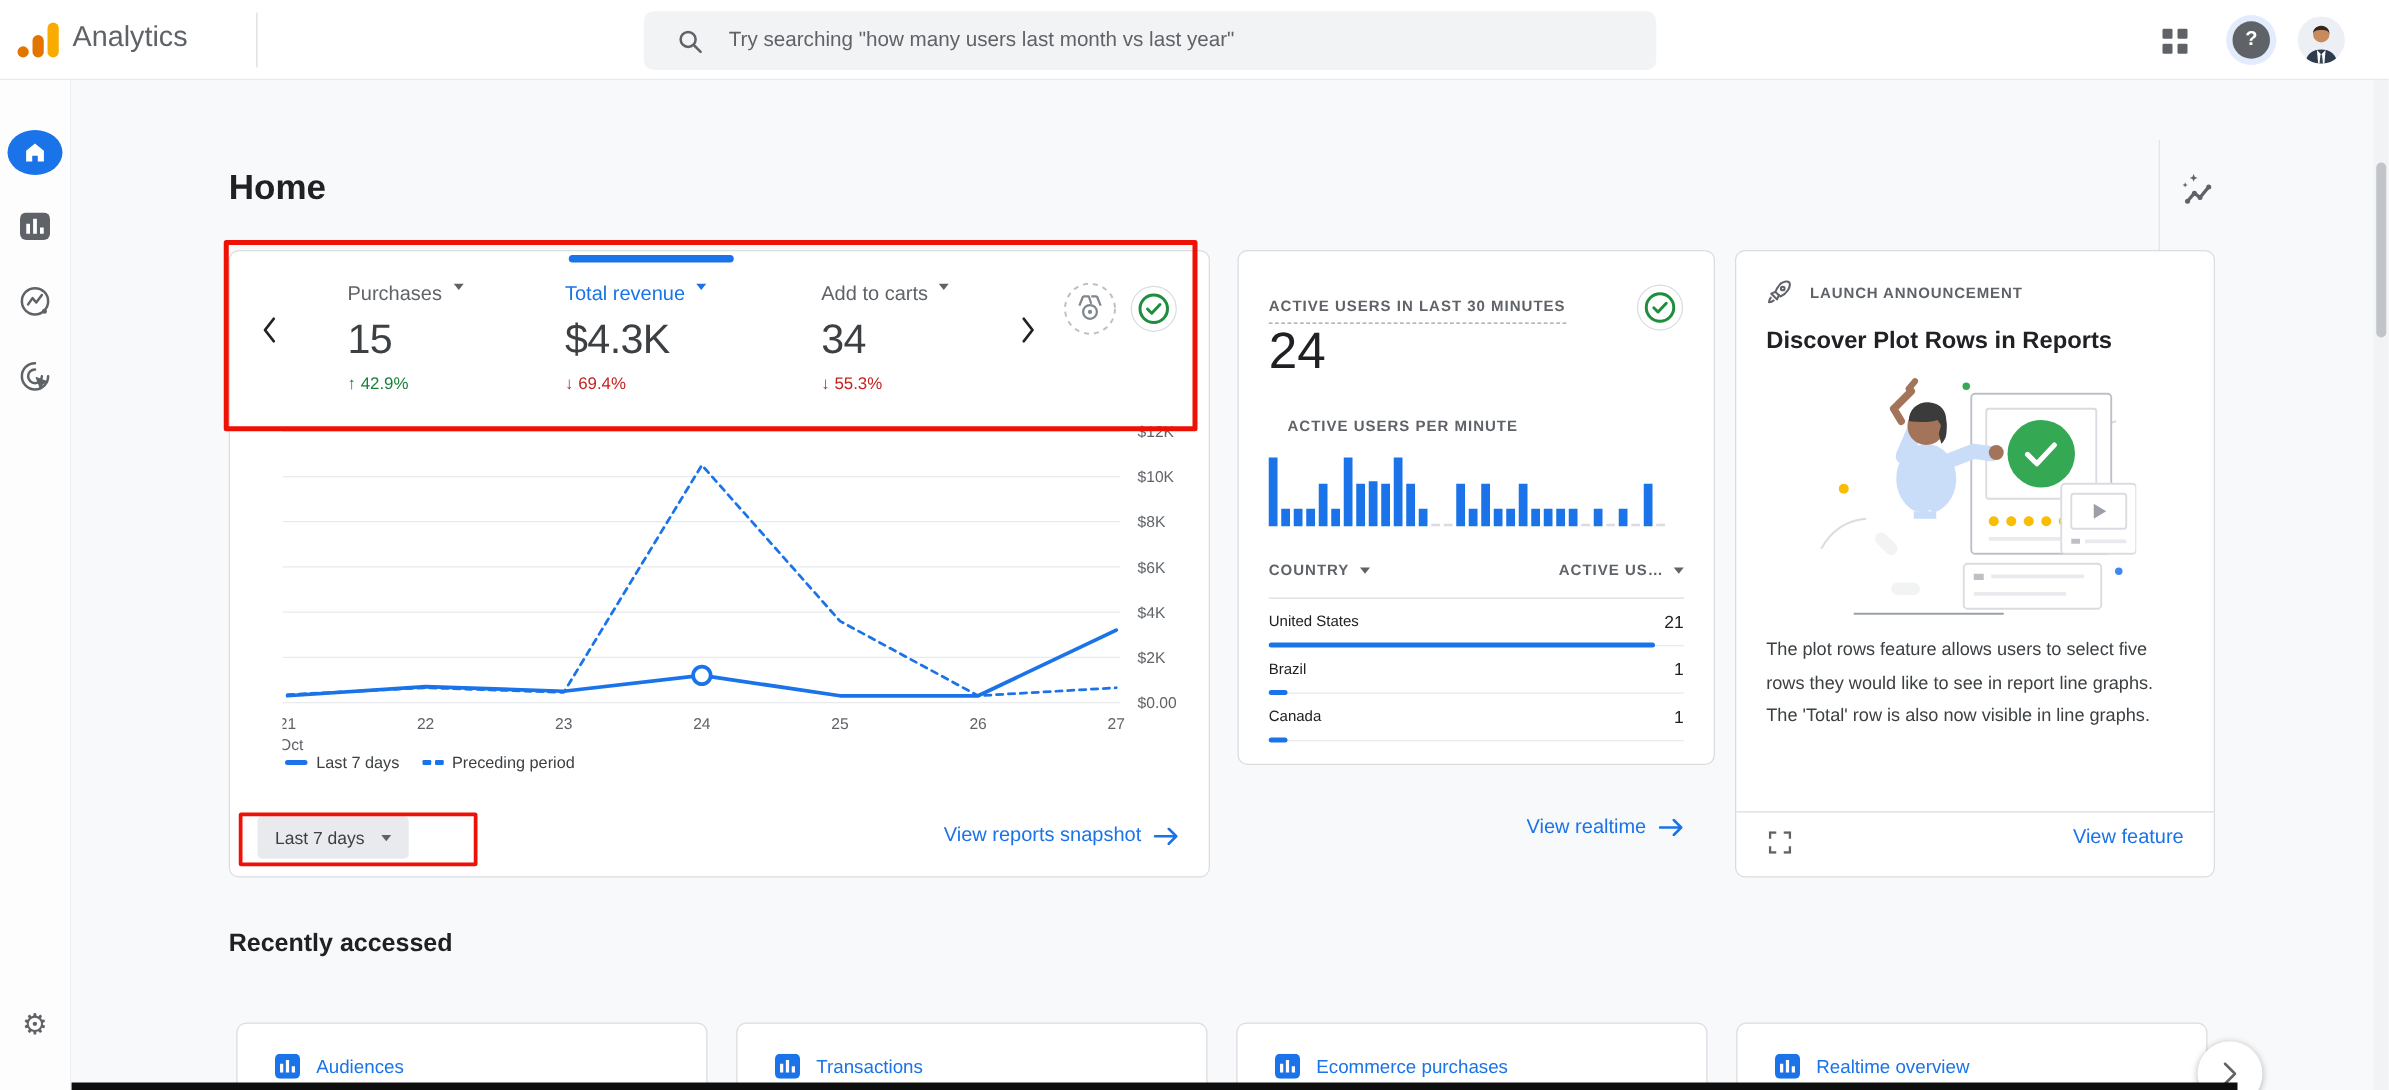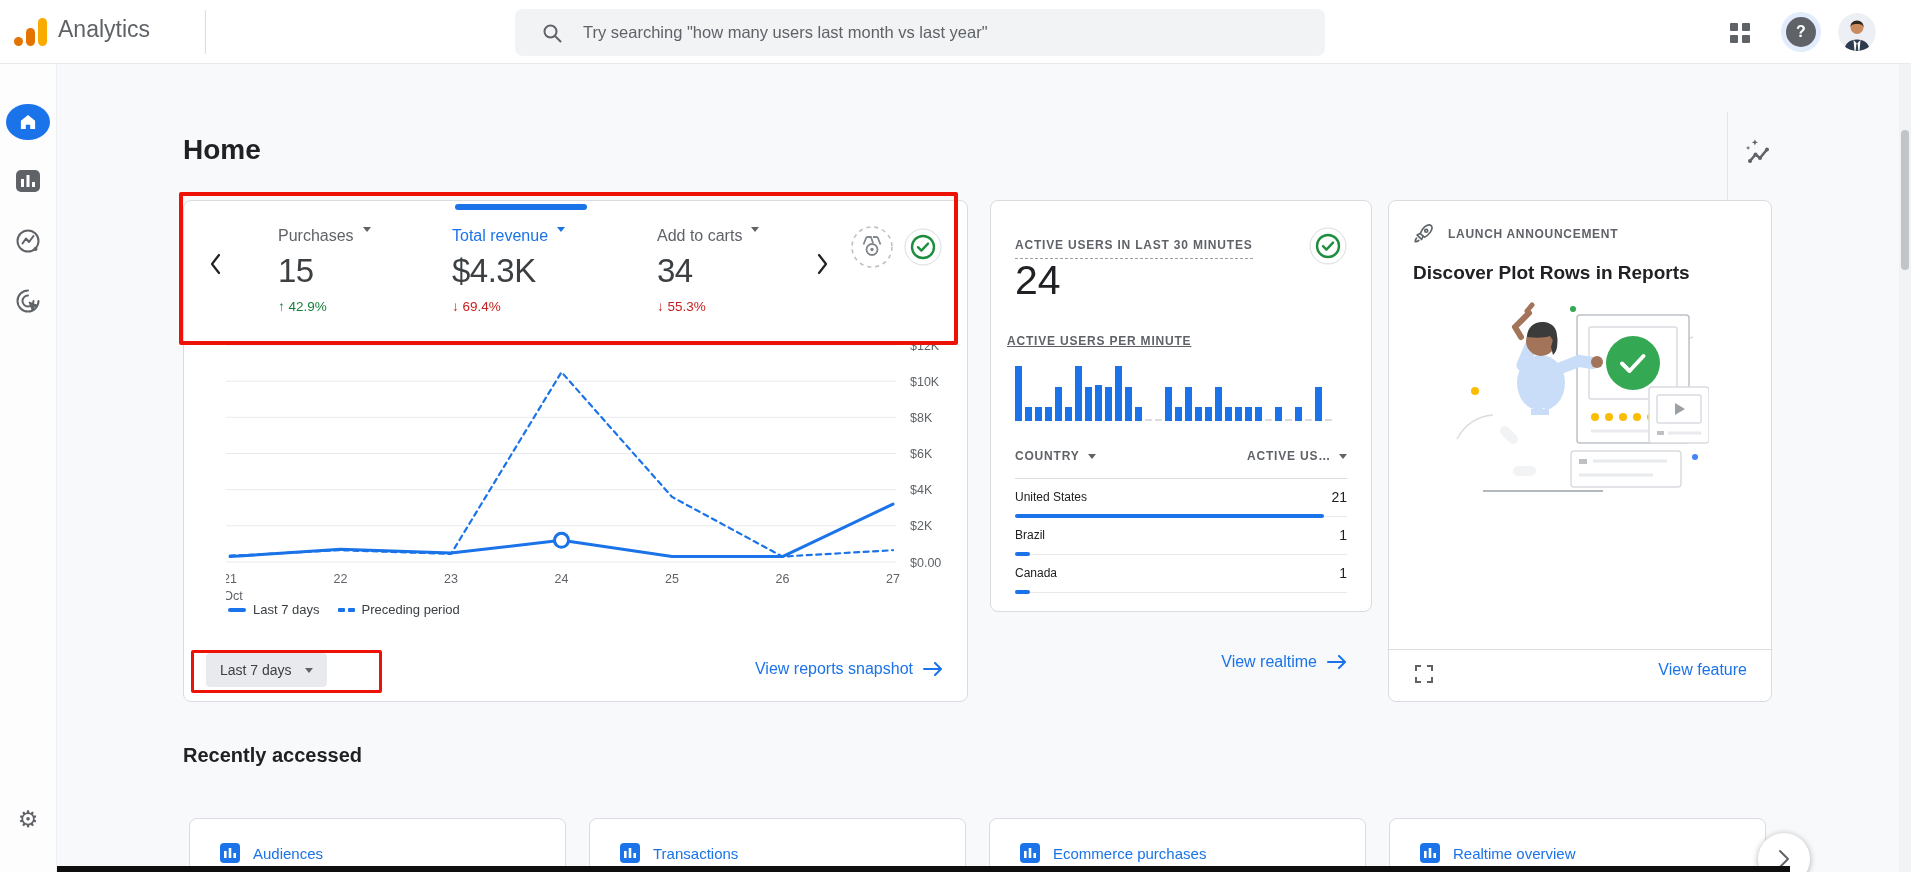--- a/index.html
+++ b/index.html
@@ -71,21 +71,21 @@
   .legend-dashed { display:flex; gap:3px; } .legend-dashed i { width:7px; height:4px; background:#1a73e8; border-radius:1px; }
   .daterange-btn { position:absolute; left:22px; top:452px; height:34px; padding:0 14px; display:flex; align-items:center; gap:13px; background:#e8eaed; border:none; border-radius:4px; font-family:inherit; font-size:14px; color:#3c4043; cursor:pointer; }
   .card-link { display:flex; align-items:center; gap:10px; font-size:16px; color:#1a73e8; font-weight:500; cursor:pointer; text-decoration:none; }
   .snapshot-link { position:absolute; right:24px; top:459px; }
 
   
   .rt-caps { font-size:12px; font-weight:700; letter-spacing:.8px; color:#5f6368; }
   .rt-header { position:absolute; left:24px; top:37px; padding-bottom:6px; border-bottom:1px dashed #9aa0a6; }
   .check-wrap2 { position:absolute; left:318px; top:26px; }
   .rt-big { position:absolute; left:24px; top:56px; font-size:41px; color:#202124; }
-  .rt-sub { position:absolute; left:16px; top:133px;text-decoration:underline; }
+  .rt-sub { position:absolute; left:39px; top:133px; }
   #minute-bars { position:absolute; left:24px; top:162px; width:334px; height:58px; display:flex; align-items:flex-end; gap:3px; }
   .mbar { width:7px; background:#1a73e8; } .mbar.zero { background:#dadce0; }
   .rt-cols { position:absolute; left:24px; right:24px; top:248px; display:flex; justify-content:space-between; align-items:center; }
   .rt-col-h { display:flex; align-items:center; gap:8px; cursor:pointer; }
   .rt-thead-div { position:absolute; left:24px; right:24px; top:277px; height:1px; background:#dadce0; }
   #country-rows { position:absolute; left:24px; right:24px; top:278px; }
   .c-row { position:relative; padding:10px 0 11px; border-bottom:1px solid #e8eaed; }
   .c-line { display:flex; justify-content:space-between; align-items:center; }
   .c-name { font-size:12px; color:#202124; } .c-val { font-size:14px; color:#202124; }
   .c-bar { position:absolute; left:0; bottom:-2px; height:4px; background:#1a73e8; border-radius:2px; }
@@ -465,20 +465,21 @@
       <path d="M74 38c0-10 8-16 17-15 9 1 13 7 13 14 0 0 2 8-2 12-1-7-3-9-5-12-5 2-14 2-23 1z" fill="#3b3b3b"></path>
       <path d="M101 37c4 3 5 14-1 19l-2-8z" fill="#3b3b3b"></path>
       <path d="M82 110c-2 18-4 40-4 62" stroke="#fff" stroke-width="13" fill="none"></path>
       <path d="M82 110c-2 18-4 40-4 62" stroke="#9aa0a6" stroke-width="14" fill="none" opacity="0"></path>
       <path d="M78 172h-13" stroke="#f1f3f4" stroke-width="10" stroke-linecap="round"></path>
       <path d="M96 112c-9 16-24 24-36 28" stroke="#fff" stroke-width="13" fill="none"></path>
       <path d="M60 140l-8-8" stroke="#f1f3f4" stroke-width="10" stroke-linecap="round"></path>
       <path d="M78 110h18v6H78z" fill="#c9ddf8"></path>
     </svg>
 
+    <p class="an-body">The plot rows feature allows users to select five rows they would like to see in report line graphs. The 'Total' row is also now visible in line graphs.</p>
     <div class="an-footer-div"></div>
     <div class="expand-btn">
       <svg width="18" height="18" viewBox="0 0 18 18" stroke="#5f6368" stroke-width="2" fill="none">
           <path d="M1 6V1h5M12 1h5v5M17 12v5h-5M6 17H1v-5"></path>
         </svg>
     </div>
     <a class="card-link feature-link">
       <span>View feature</span>
     </a>
   </section>

